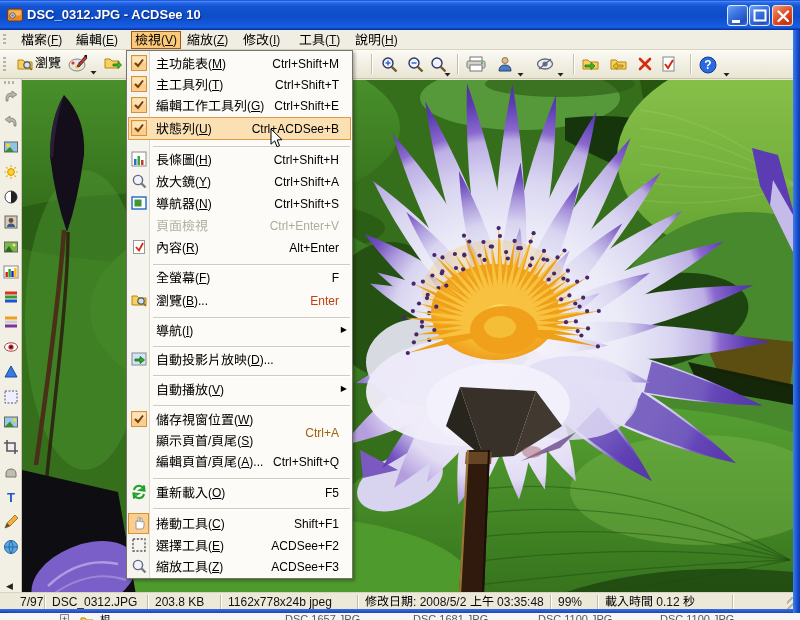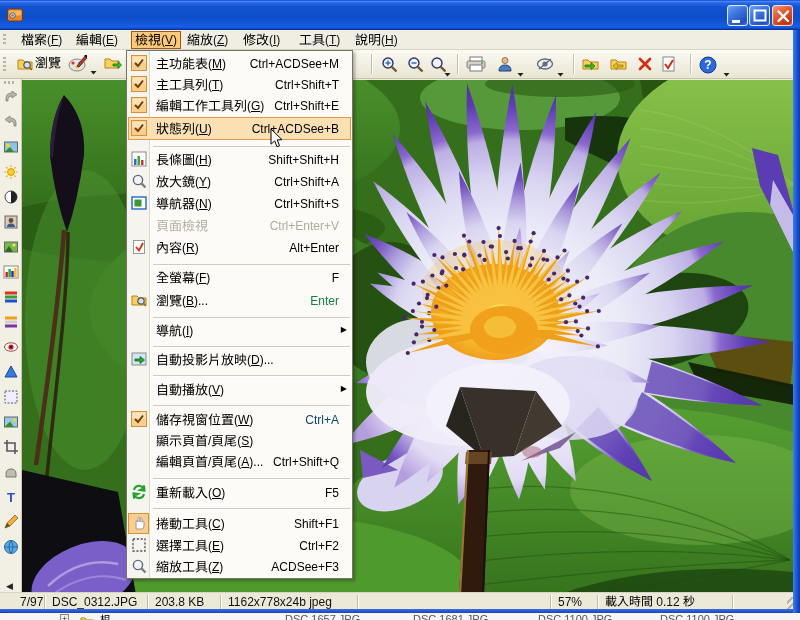--- a/index.html
+++ b/index.html
@@ -343,20 +343,21 @@
       <path d="M468,450 L460,594" stroke="#9a7434" stroke-width="2.2" fill="none"></path>
       <path d="M489,450 L483,594" stroke="#1c0f08" stroke-width="2" fill="none"></path>
     </svg>
     <div class="title">
       <div style="position:absolute;left:7px;top:7px"><svg width="16" height="16" viewBox="0 0 16 16" style="">
           <rect x="0.5" y="2" width="15" height="12" rx="2" fill="#e8882a" stroke="#7a3a08"></rect>
           <rect x="2" y="3.5" width="12" height="5" rx="1.5" fill="#f8b860"></rect>
           <circle cx="5.5" cy="8.5" r="2.8" fill="#ddd" stroke="#555"></circle>
           <circle cx="5.5" cy="8.5" r="1.2" fill="#777"></circle>
         </svg></div>
+      <div class="ttext">DSC_0312.JPG - ACDSee 10</div>
       <div class="wb" style="right:52px"><svg width="21" height="21">
           <rect x="4" y="14" width="8" height="3" fill="#fff"></rect>
         </svg></div>
       <div class="wb" style="right:30px"><svg width="21" height="21">
           <rect x="4.5" y="4.5" width="11" height="10" fill="none" stroke="#fff" stroke-width="2"></rect>
         </svg></div>
       <div class="wb wbc" style="right:7px"><svg width="21" height="21">
           <path d="M5.5,5.5 L15,15 M15,5.5 L5.5,15" stroke="#fff" stroke-width="2.4" stroke-linecap="round"></path>
         </svg></div>
     </div>
@@ -581,21 +582,21 @@
           <rect x="0.5" y="0.5" width="15" height="15" fill="#fbce8e" stroke="#d2933a"></rect>
           <rect x="1.5" y="1.5" width="13" height="6" fill="#fde3b8"></rect>
           <path d="M4,8 L7,11 L12,4.5" stroke="#6b3f10" stroke-width="2" fill="none"></path>
         </svg></div>
       <div class="mrow" style="top:2px"><svg class="cj" style="width:52.0px;height:13.0px;vertical-align:-1.56px" viewBox="0 -880 4000 1000" fill="#000">
           <use href="#g16" x="0"></use>
           <use href="#g17" x="1000"></use>
           <use href="#g18" x="2000"></use>
           <use href="#g19" x="3000"></use>
         </svg><span style="color:#000">(<u>M</u>)</span></div>
-      <div class="msc" style="top:2px;color:#000">Ctrl+ACDSee+M</div>
+      <div class="msc" style="top:2px;color:#000">Ctrl+Shift+M</div>
       <div class="gic" style="top:25px"><svg width="16" height="16" viewBox="0 0 16 16" style="">
           <rect x="0.5" y="0.5" width="15" height="15" fill="#fbce8e" stroke="#d2933a"></rect>
           <rect x="1.5" y="1.5" width="13" height="6" fill="#fde3b8"></rect>
           <path d="M4,8 L7,11 L12,4.5" stroke="#6b3f10" stroke-width="2" fill="none"></path>
         </svg></div>
       <div class="mrow" style="top:23px"><svg class="cj" style="width:52.0px;height:13.0px;vertical-align:-1.56px" viewBox="0 -880 4000 1000" fill="#000">
           <use href="#g16" x="0"></use>
           <use href="#g10" x="1000"></use>
           <use href="#g11" x="2000"></use>
           <use href="#g20" x="3000"></use>
@@ -633,21 +634,21 @@
           <rect x="1" y="1" width="14" height="14" fill="#fff" stroke="#888"></rect>
           <rect x="3" y="8" width="2.5" height="6" fill="#36c"></rect>
           <rect x="6.5" y="5" width="2.5" height="9" fill="#3a3"></rect>
           <rect x="10" y="9" width="2.5" height="5" fill="#c33"></rect>
         </svg></div>
       <div class="mrow" style="top:98px"><svg class="cj" style="width:39.0px;height:13.0px;vertical-align:-1.56px" viewBox="0 -880 3000 1000" fill="#000">
           <use href="#g24" x="0"></use>
           <use href="#g25" x="1000"></use>
           <use href="#g26" x="2000"></use>
         </svg><span style="color:#000">(<u>H</u>)</span></div>
-      <div class="msc" style="top:98px;color:#000">Shift+Shift+H</div>
+      <div class="msc" style="top:98px;color:#000">Ctrl+Shift+H</div>
       <div class="gic" style="top:122px"><svg width="16" height="16" viewBox="0 0 16 16" style="">
           <circle cx="7" cy="7" r="4.6" fill="#eef4fc" stroke="#667" stroke-width="1.4"></circle>
           <line x1="10.4" y1="10.4" x2="14.5" y2="14.5" stroke="#778" stroke-width="2.2"></line>
         </svg></div>
       <div class="mrow" style="top:120px"><svg class="cj" style="width:39.0px;height:13.0px;vertical-align:-1.56px" viewBox="0 -880 3000 1000" fill="#000">
           <use href="#g7" x="0"></use>
           <use href="#g27" x="1000"></use>
           <use href="#g28" x="2000"></use>
         </svg><span style="color:#000">(<u>Y</u>)</span></div>
       <div class="msc" style="top:120px;color:#000">Ctrl+Shift+A</div>
@@ -686,21 +687,21 @@
       <div class="msc" style="top:216px;color:#000">F</div>
       <div class="gic" style="top:241px"><svg width="16" height="16" viewBox="0 0 16 16" style="">
           <path d="M1,4 L6,4 L8,6 L15,6 L15,13 L1,13 Z" fill="#f7d064" stroke="#b8860b" stroke-width="1"></path>
           <circle cx="10" cy="9" r="3.2" fill="#cfe2f3" stroke="#555" stroke-width="1.2"></circle>
           <line x1="12.4" y1="11.4" x2="15" y2="14" stroke="#9a6b1e" stroke-width="1.6"></line>
         </svg></div>
       <div class="mrow" style="top:239px"><svg class="cj" style="width:26.0px;height:13.0px;vertical-align:-1.56px" viewBox="0 -880 2000 1000" fill="#000">
           <use href="#g14" x="0"></use>
           <use href="#g15" x="1000"></use>
         </svg><span style="color:#000">(<u>B</u>)</span><span style="color:#000">...</span></div>
-      <div class="msc" style="top:239px;color:#15803d">Enter</div>
+      <div class="msc" style="top:239px;color:#c2410c">Enter</div>
       <div class="msep" style="top:266px"></div>
       <div class="mrow" style="top:269px"><svg class="cj" style="width:26.0px;height:13.0px;vertical-align:-1.56px" viewBox="0 -880 2000 1000" fill="#000">
           <use href="#g29" x="0"></use>
           <use href="#g30" x="1000"></use>
         </svg><span style="color:#000">(<u>I</u>)</span></div>
       <div class="marr" style="top:274px">▶</div>
       <div class="msep" style="top:295px"></div>
       <div class="gic" style="top:300px"><svg width="16" height="16" viewBox="0 0 16 16" style="">
           <rect x="1" y="2" width="14" height="12" fill="#cfe6f8" stroke="#888"></rect>
           <path d="M4,8 L9,8 L9,5.5 L13.5,9 L9,12.5 L9,10 L4,10 Z" fill="#2aa826" stroke="#156612" stroke-width="0.8"></path>
@@ -738,21 +739,21 @@
         </svg><span style="color:#000">(<u>W</u>)</span></div>
       <div class="mrow" style="top:379px"><svg class="cj" style="width:52.0px;height:13.0px;vertical-align:-1.56px" viewBox="0 -880 4000 1000" fill="#000">
           <use href="#g51" x="0"></use>
           <use href="#g52" x="1000"></use>
           <use href="#g32" x="2000"></use>
           <use href="#g53" x="3000"></use>
         </svg><span style="color:#000">/</span><svg class="cj" style="width:26.0px;height:13.0px;vertical-align:-1.56px" viewBox="0 -880 2000 1000" fill="#000">
           <use href="#g32" x="0"></use>
           <use href="#g54" x="1000"></use>
         </svg><span style="color:#000">(<u>S</u>)</span></div>
-      <div class="msc" style="top:358px;color:#0c4a6e">Ctrl+A</div>
+      <div class="msc" style="top:371px;color:#a16207">Ctrl+A</div>
       <div class="mrow" style="top:400px"><svg class="cj" style="width:52.0px;height:13.0px;vertical-align:-1.56px" viewBox="0 -880 4000 1000" fill="#000">
           <use href="#g2" x="0"></use>
           <use href="#g3" x="1000"></use>
           <use href="#g32" x="2000"></use>
           <use href="#g53" x="3000"></use>
         </svg><span style="color:#000">/</span><svg class="cj" style="width:26.0px;height:13.0px;vertical-align:-1.56px" viewBox="0 -880 2000 1000" fill="#000">
           <use href="#g32" x="0"></use>
           <use href="#g54" x="1000"></use>
         </svg><span style="color:#000">(<u>A</u>)</span><span style="color:#000">...</span></div>
       <div class="msc" style="top:400px;color:#000">Ctrl+Shift+Q</div>
@@ -782,21 +783,21 @@
       <div class="msc" style="top:462px;color:#000">Shift+F1</div>
       <div class="gic" style="top:486px"><svg width="16" height="16" viewBox="0 0 16 16" style="">
           <rect x="2" y="2" width="12" height="12" fill="none" stroke="#555" stroke-width="1.3" stroke-dasharray="2.2,1.6"></rect>
         </svg></div>
       <div class="mrow" style="top:484px"><svg class="cj" style="width:52.0px;height:13.0px;vertical-align:-1.56px" viewBox="0 -880 4000 1000" fill="#000">
           <use href="#g60" x="0"></use>
           <use href="#g61" x="1000"></use>
           <use href="#g10" x="2000"></use>
           <use href="#g11" x="3000"></use>
         </svg><span style="color:#000">(<u>E</u>)</span></div>
-      <div class="msc" style="top:484px;color:#000">Ctrl+F2</div>
+      <div class="msc" style="top:484px;color:#000">ACDSee+F2</div>
       <div class="gic" style="top:507px"><svg width="16" height="16" viewBox="0 0 16 16" style="">
           <circle cx="7" cy="7" r="4.6" fill="#eef4fc" stroke="#667" stroke-width="1.4"></circle>
           <line x1="10.4" y1="10.4" x2="14.5" y2="14.5" stroke="#778" stroke-width="2.2"></line>
         </svg></div>
       <div class="mrow" style="top:505px"><svg class="cj" style="width:52.0px;height:13.0px;vertical-align:-1.56px" viewBox="0 -880 4000 1000" fill="#000">
           <use href="#g6" x="0"></use>
           <use href="#g7" x="1000"></use>
           <use href="#g10" x="2000"></use>
           <use href="#g11" x="3000"></use>
         </svg><span style="color:#000">(<u>Z</u>)</span></div>
@@ -809,22 +810,31 @@
       <div class="ssep" style="left:44px"></div>
       <div class="stx" style="left:20px">7/97</div>
       <div class="ssep" style="left:147px"></div>
       <div class="stx" style="left:52px">DSC_0312.JPG</div>
       <div class="ssep" style="left:220px"></div>
       <div class="stx" style="left:155px">203.8 KB</div>
       <div class="ssep" style="left:357px"></div>
       <div class="stx" style="left:228px">1162x778x24b jpeg</div>
       <div class="ssep" style="left:550px"></div>
       <div class="ssep" style="left:597px"></div>
-      <div class="stx" style="left:558px">57%</div>
+      <div class="stx" style="left:558px">99%</div>
       <div class="ssep" style="left:732px"></div>
+      <div class="stx" style="left:365px"><svg class="cj" style="width:48.0px;height:12.0px;vertical-align:-1.44px" viewBox="0 -880 4000 1000" fill="#000">
+          <use href="#g8" x="0"></use>
+          <use href="#g9" x="1000"></use>
+          <use href="#g62" x="2000"></use>
+          <use href="#g63" x="3000"></use>
+        </svg>: 2008/5/2 <svg class="cj" style="width:24.0px;height:12.0px;vertical-align:-1.44px" viewBox="0 -880 2000 1000" fill="#000">
+          <use href="#g64" x="0"></use>
+          <use href="#g65" x="1000"></use>
+        </svg> 03:35:48</div>
       <div class="stx" style="left:605px"><svg class="cj" style="width:48.0px;height:12.0px;vertical-align:-1.44px" viewBox="0 -880 4000 1000" fill="#000">
           <use href="#g57" x="0"></use>
           <use href="#g58" x="1000"></use>
           <use href="#g66" x="2000"></use>
           <use href="#g67" x="3000"></use>
         </svg> 0.12 <svg class="cj" style="width:12.0px;height:12.0px;vertical-align:-1.44px" viewBox="0 -880 1000 1000" fill="#000">
           <use href="#g68" x="0"></use>
         </svg></div>
       <div class="grip2"></div>
     </div>

